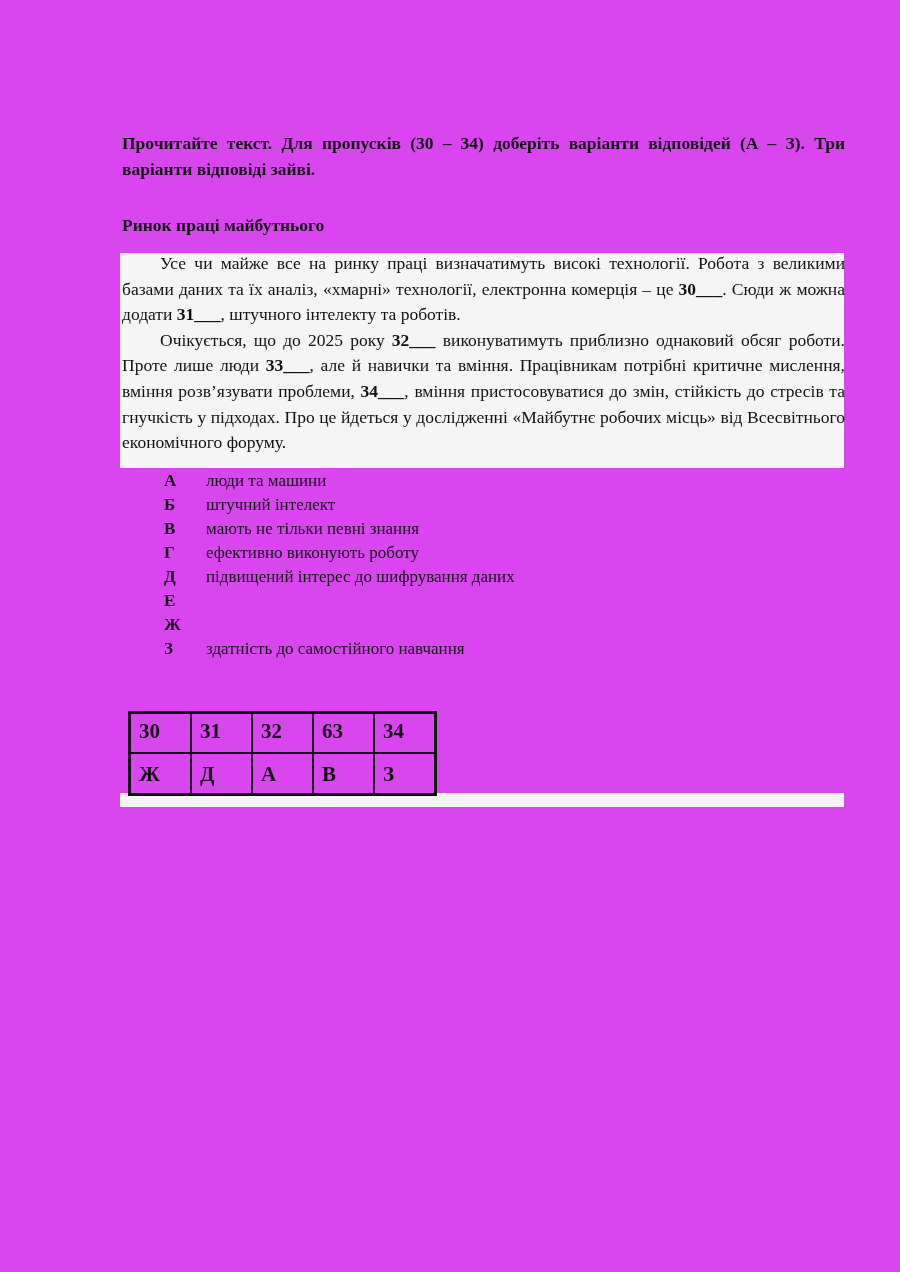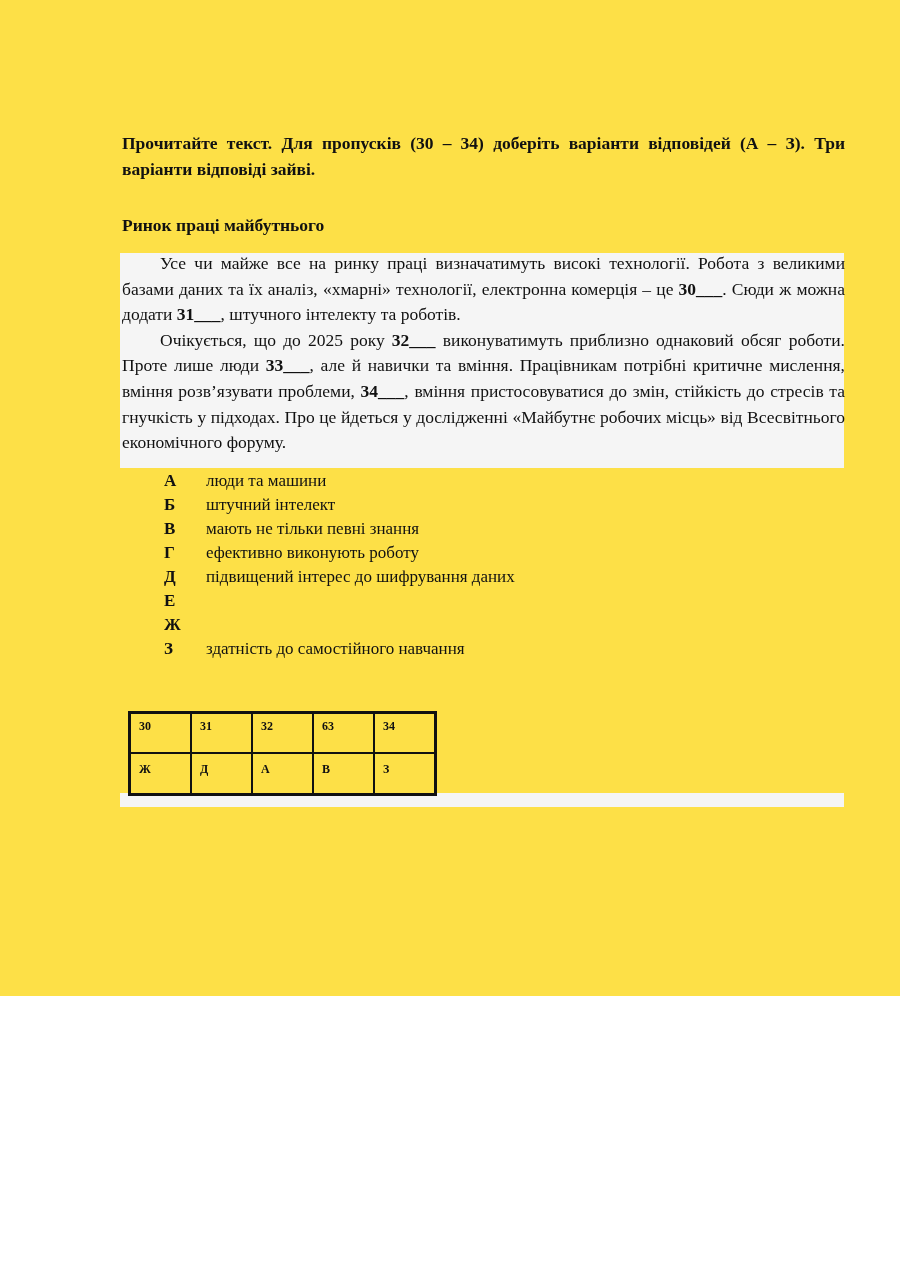--- a/index.html
+++ b/index.html
@@ -9,22 +9,22 @@
   }
   body {
     width: 900px;
     height: 1272px;
     font-family: "Liberation Serif", "DejaVu Serif", serif;
     color: #111111;
   }
   .page {
     position: relative;
     width: 900px;
-    height: 996px;
-    background: #fde047;
+    height: 1272px;
+    background: #d946ef;
     overflow: hidden;
   }
   .shade {
     position: absolute;
     background: #f5f5f5;
   }
   .shade-paragraphs {
     left: 120px;
     top: 253px;
     width: 724px;
@@ -86,21 +86,21 @@
     font-weight: bold;
     width: 42px;
     flex: 0 0 42px;
   }
   .answer-table {
     position: absolute;
     left: 128px;
     top: 711px;
     border-collapse: collapse;
     border: 3px solid #111111;
-    font-size: 12px;
+    font-size: 21px;
     font-weight: bold;
   }
   .answer-table td {
     border: 2px solid #111111;
     width: 51px;
     padding: 0 0 0 8px;
     vertical-align: top;
   }
   .answer-table tr.head td {
     height: 33px;

